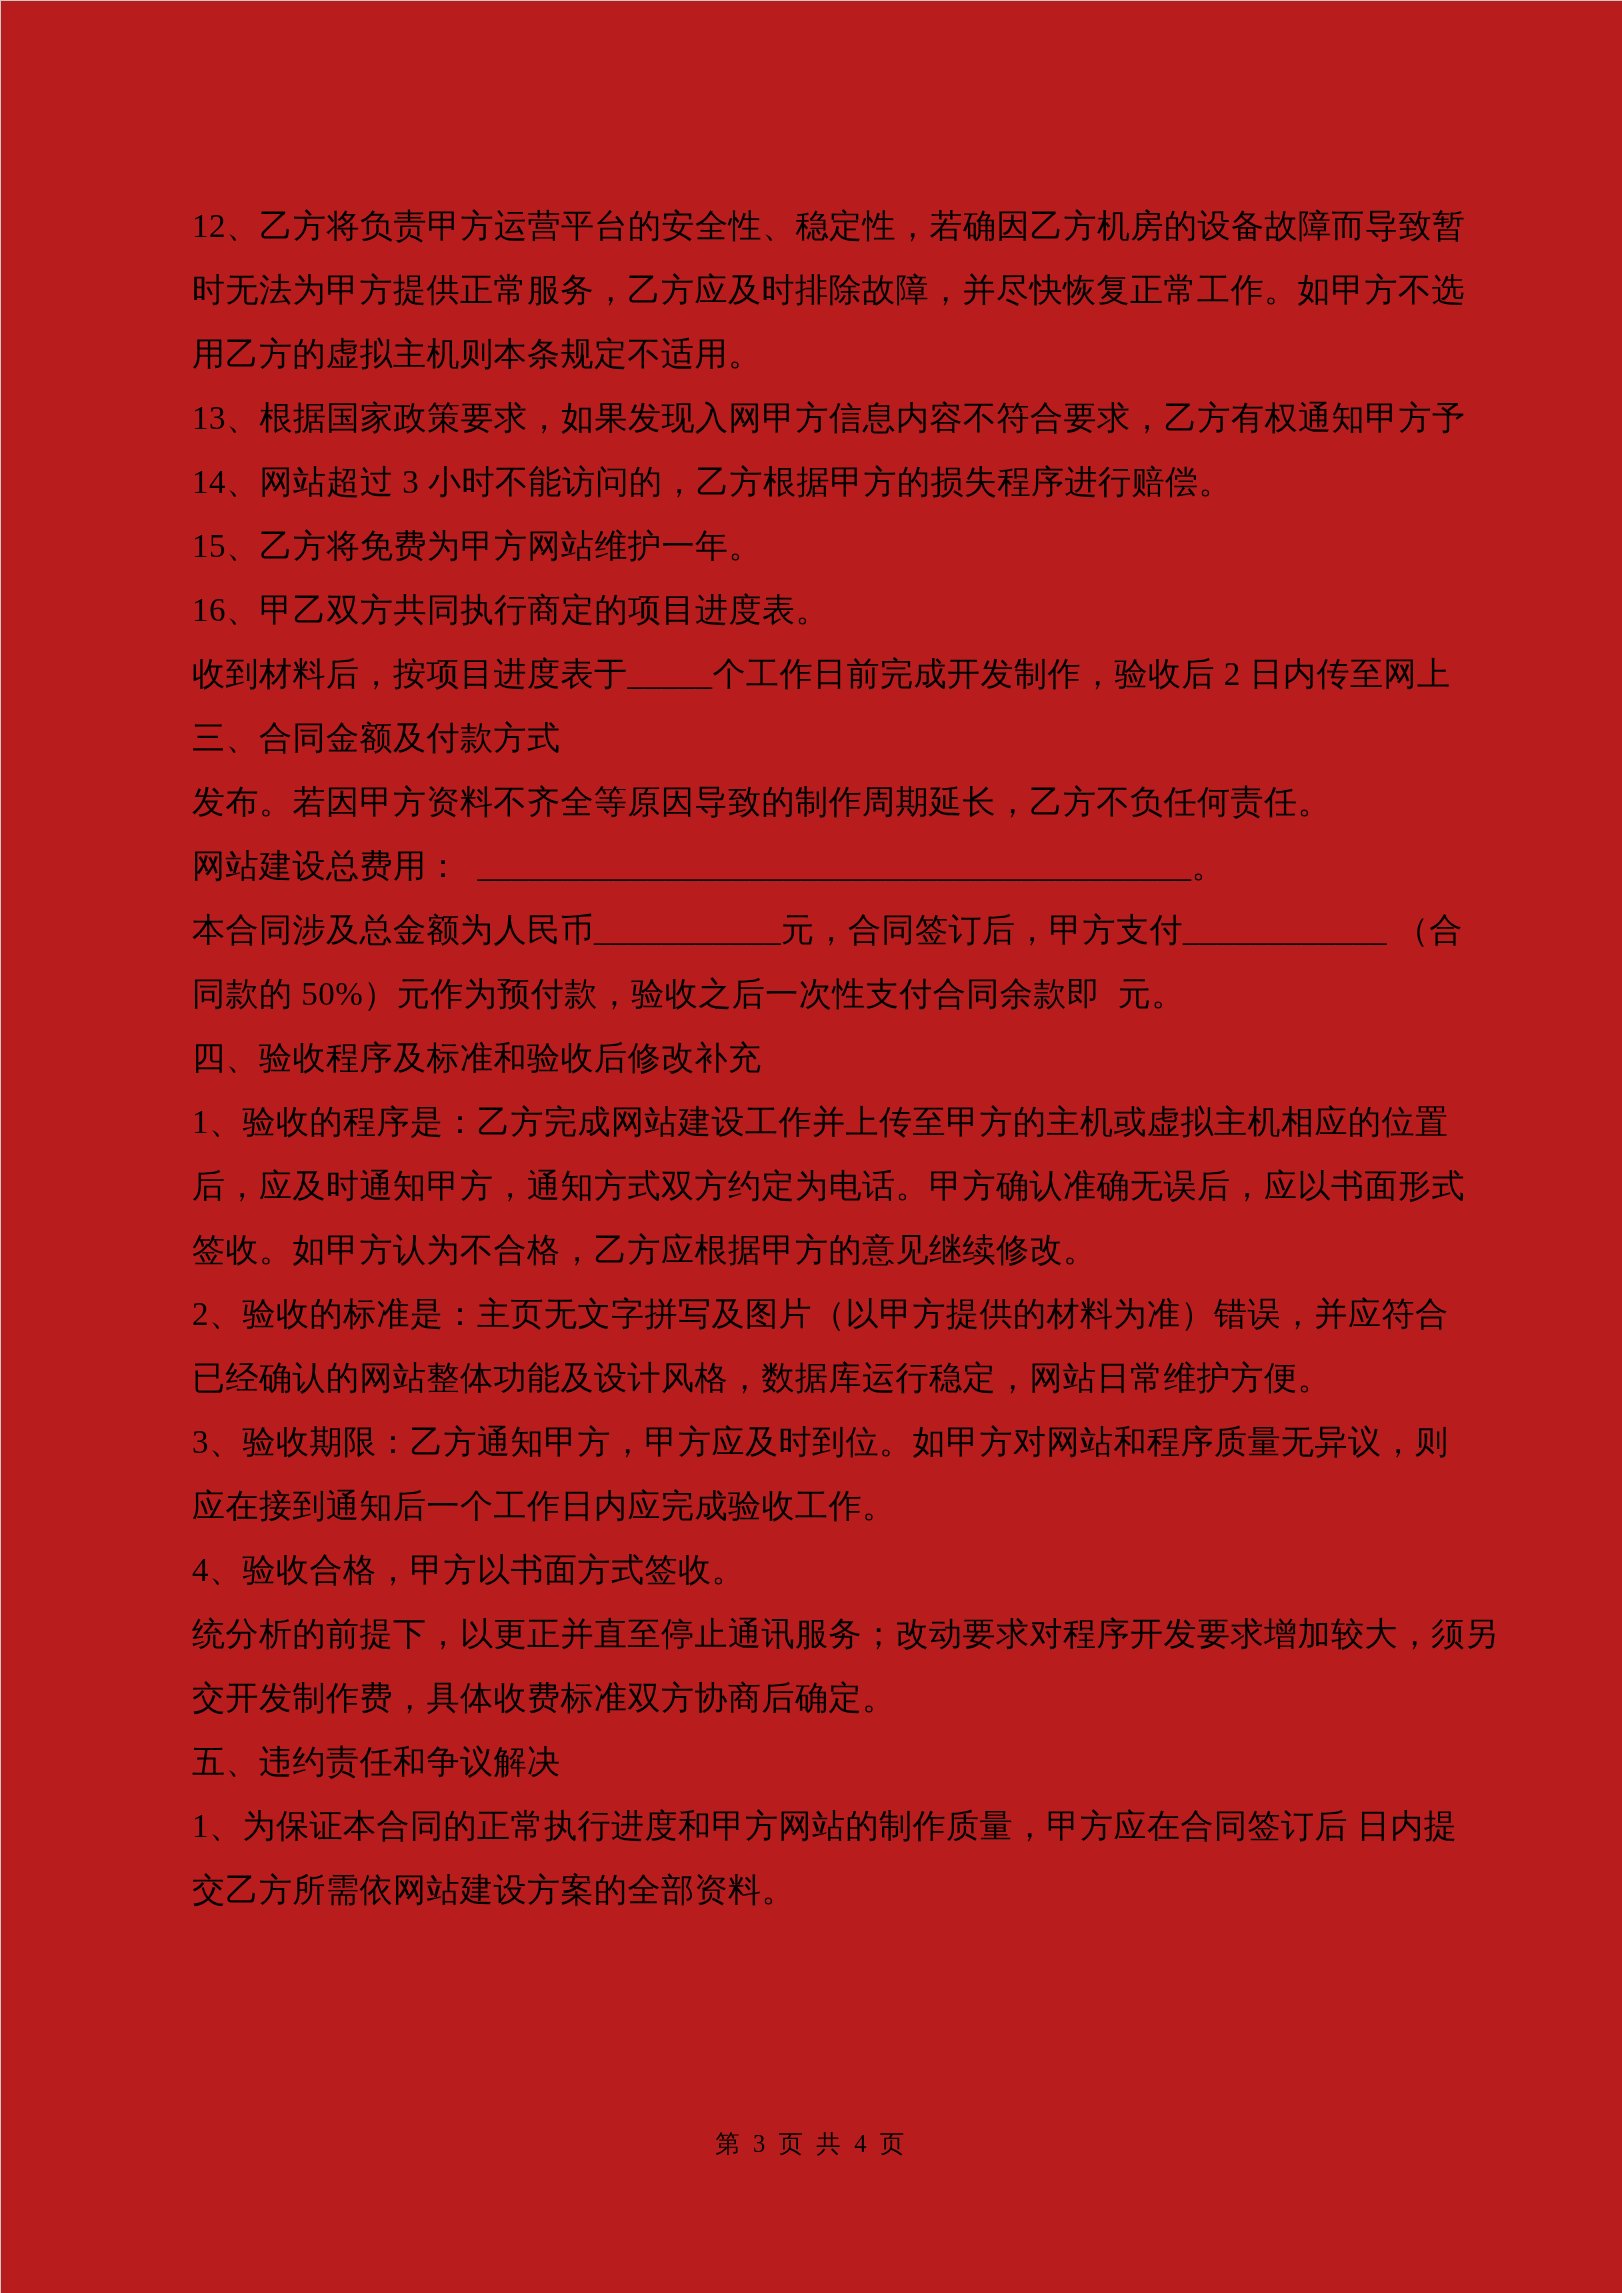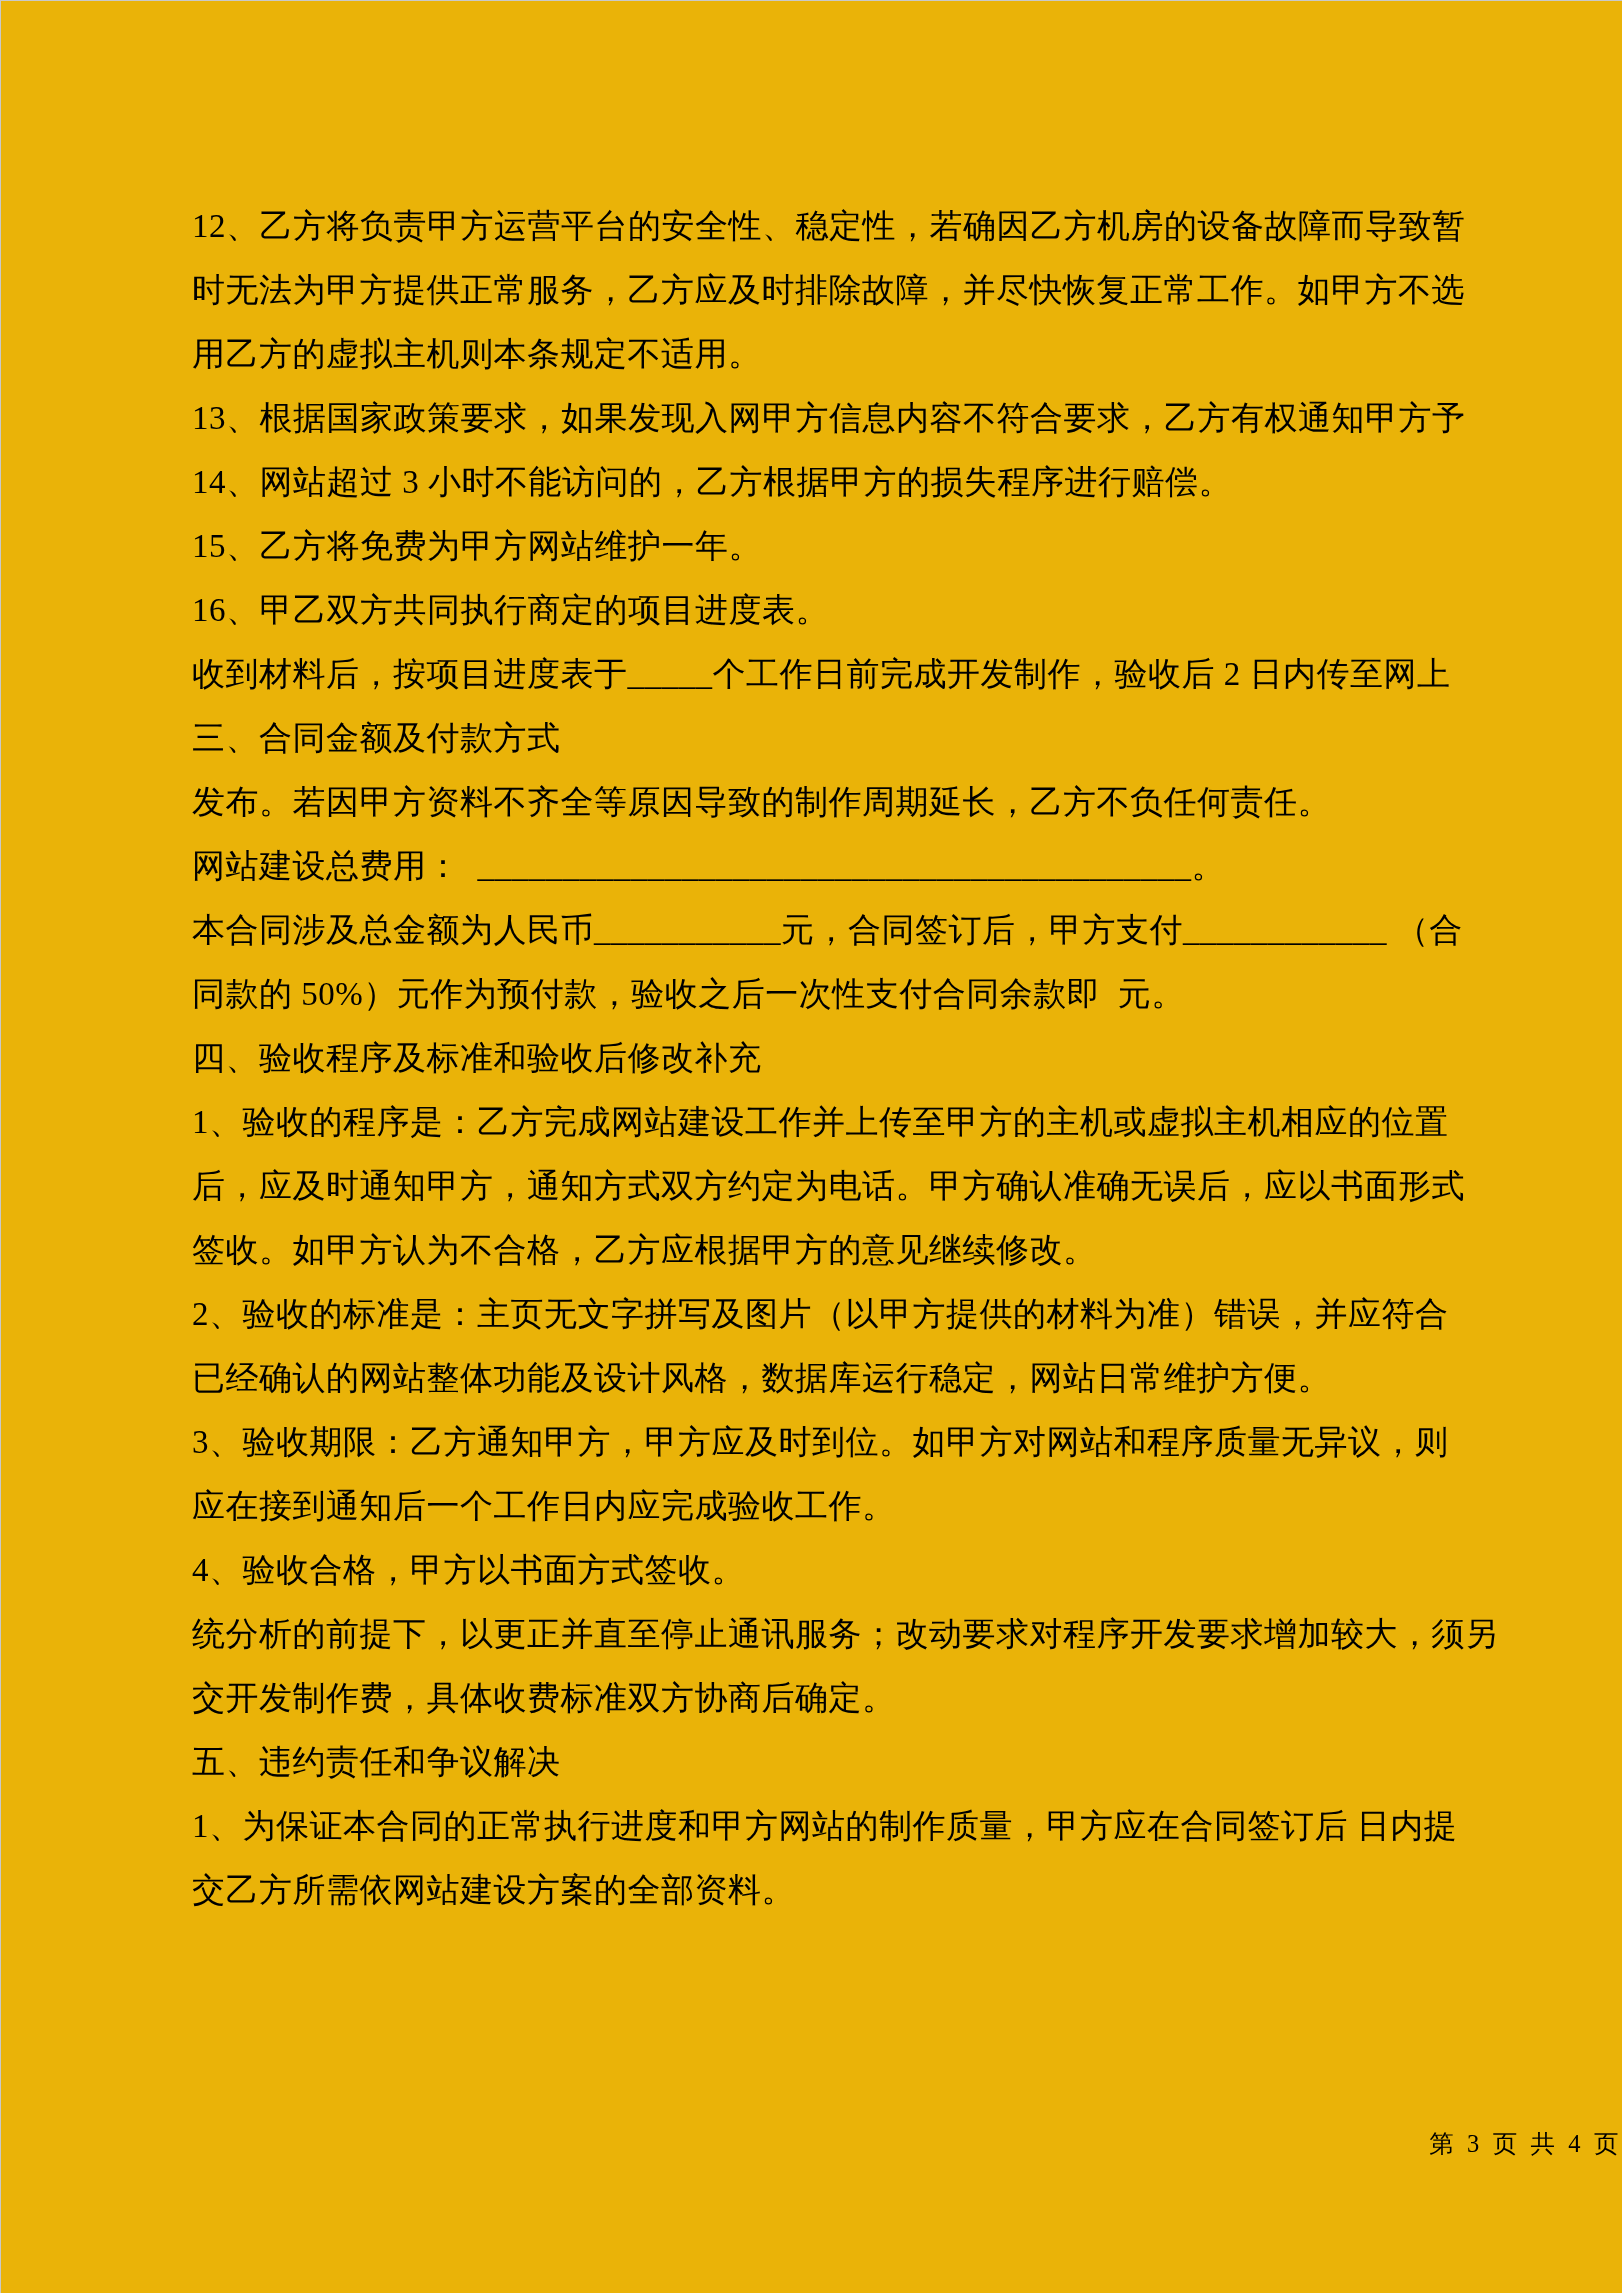--- a/index.html
+++ b/index.html
@@ -4,21 +4,21 @@
 <style>
   html, body {
     margin: 0;
     padding: 0;
     background: #ffffff;
   }
   .page {
     position: relative;
     width: 1623px;
     height: 2294px;
-    background: #eab308;
+    background: #b91c1c;
     border: 1.8px solid #c9c9c9;
     box-sizing: border-box;
     overflow: hidden;
     font-family: "Liberation Serif", "DejaVu Serif", serif;
     color: #000000;
   }
   .content {
     position: absolute;
     left: 191px;
     top: 193px;
@@ -31,21 +31,21 @@
     white-space: pre;
     letter-spacing: 0.5px;
   }
   .footer {
     position: absolute;
     left: 0;
     top: 2111px;
     width: 100%;
     height: 64px;
     line-height: 64px;
-    text-align: right;
+    text-align: center;
     font-size: 24.5px;
     letter-spacing: 3.6px;
   }
 </style>
 </head>
 <body>
 
 <div class="page">
   <div class="content">
     <div class="line">12、乙方将负责甲方运营平台的安全性、稳定性，若确因乙方机房的设备故障而导致暂</div>

